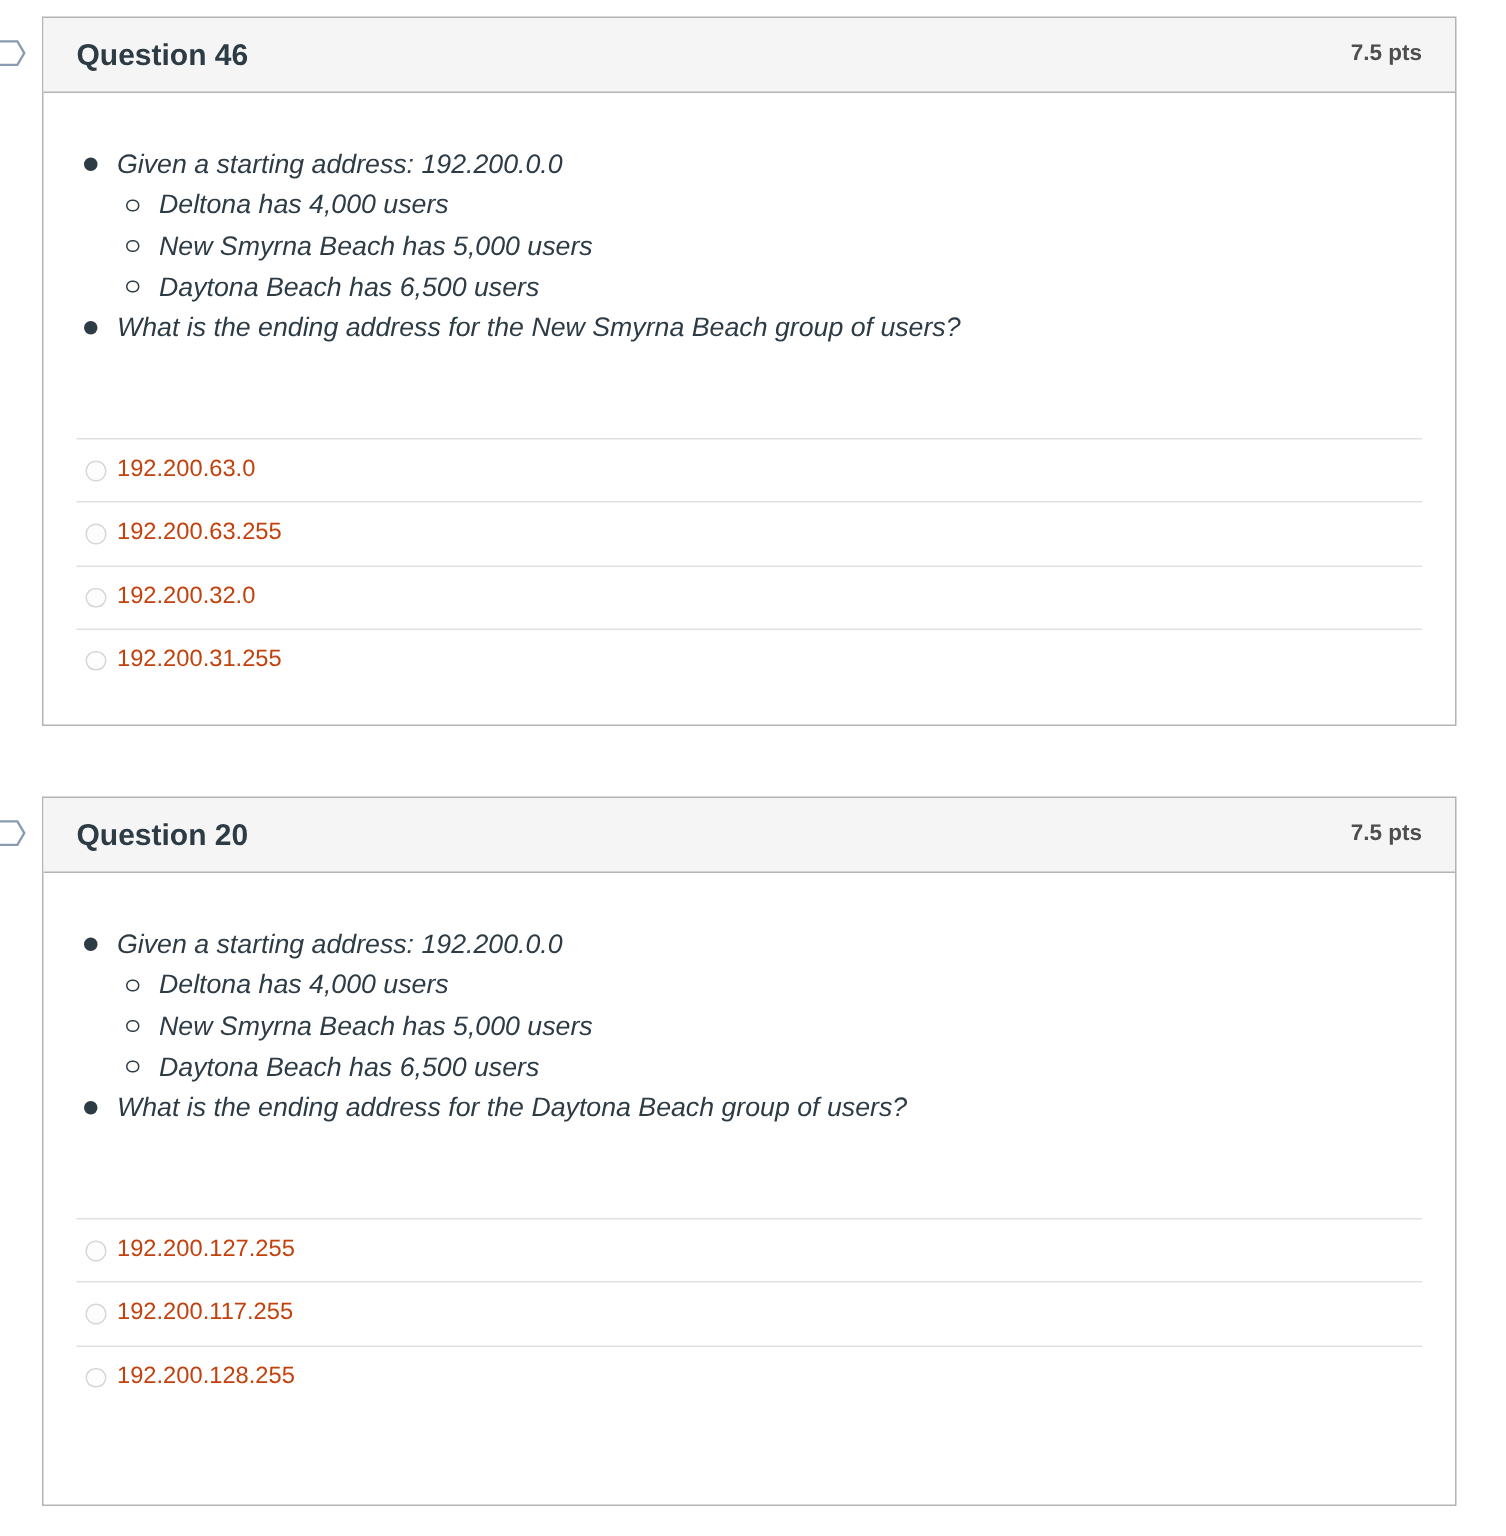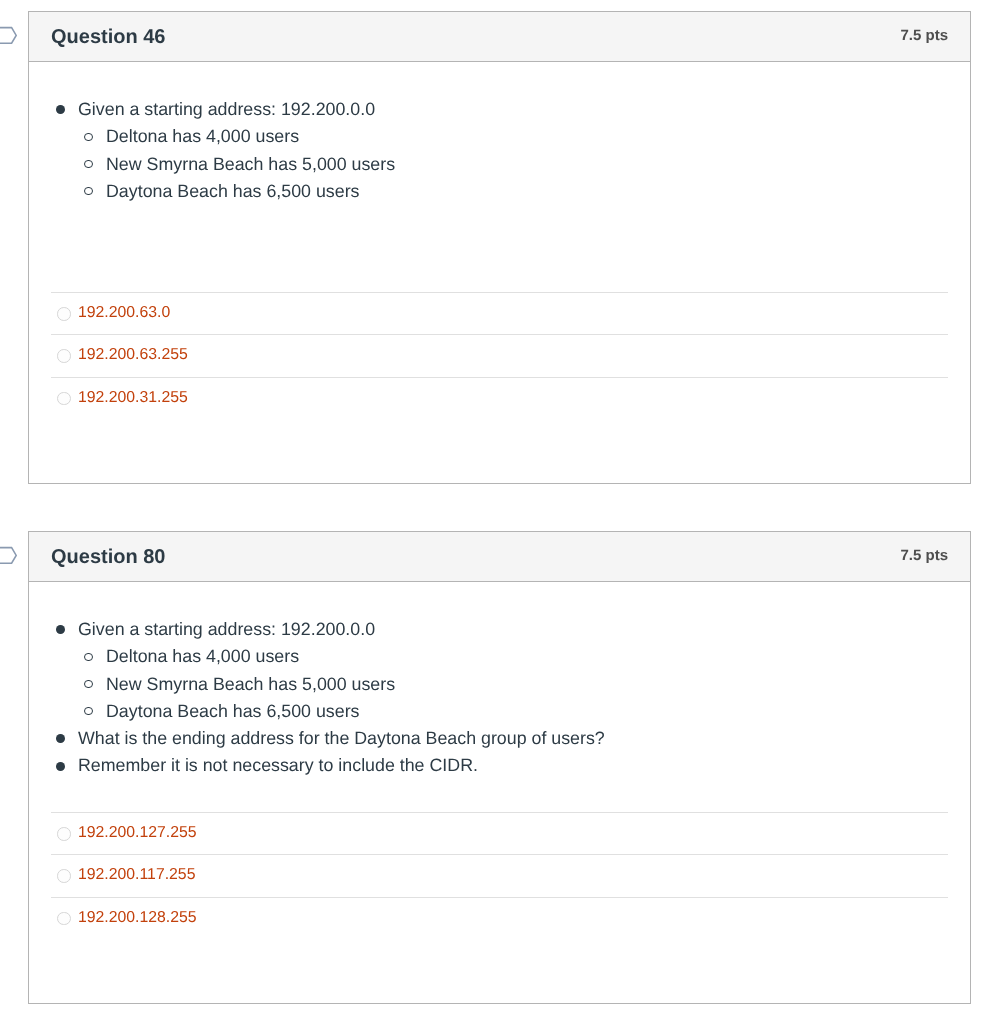--- a/index.html
+++ b/index.html
@@ -34,21 +34,21 @@
     font-size:20px;font-weight:bold;color:#2d3b45;
     line-height:24px;
   }
   .q-points{
     position:absolute;right:22px;top:14px;transform:translateZ(0);
     font-size:15px;font-weight:bold;color:#4e4e4e;
     line-height:20px;
   }
   .q-body{position:relative;}
 
-  .q-text{position:absolute;left:16px;top:34px;width:900px;}
+  .q-text{position:absolute;left:16px;top:34px;width:900px;font-style:italic;}
   .q-text ul{margin:0;padding-left:33px;list-style:none;}
   .q-text ul ul{padding-left:28px;margin:0;}
   .q-text li{
     font-size:17.82px;color:#2d3b45;line-height:27.3px;transform:translateZ(0);
     font-family:"Liberation Sans", sans-serif;
     position:relative;
   }
   .q-text > ul > li::before{
     content:"";position:absolute;left:-21.6px;top:9.2px;
     width:8.9px;height:8.9px;border-radius:50%;background:#2d3b45;
@@ -95,58 +95,62 @@
     </div>
     <div class="q-body">
       <div class="q-text">
         <ul>
           <li>Given a starting address: 192.200.0.0</li>
           <ul>
             <li>Deltona has 4,000 users</li>
             <li>New Smyrna Beach has 5,000 users</li>
             <li>Daytona Beach has 6,500 users</li>
           </ul>
+          <li>What is the ending address for the New Smyrna Beach group of users?</li>
         </ul>
       </div>
       <div class="answers" style="top:230px">
         <div class="answer">
             <span class="radio"></span>
             <span class="answer-text">192.200.63.0</span>
           </div>
         <div class="answer">
             <span class="radio"></span>
             <span class="answer-text">192.200.63.255</span>
+          </div>
+        <div class="answer">
+            <span class="radio"></span>
+            <span class="answer-text">192.200.32.0</span>
           </div>
         <div class="answer">
             <span class="radio"></span>
             <span class="answer-text">192.200.31.255</span>
           </div>
       </div>
     </div>
   </div>
 
   <div class="question" style="top:531px">
     <svg class="flag" style="top:-1px" viewBox="0 0 50 40">
       <path d="M2 16.6 H28.6 L33.2 24.4 L28.6 32.2 H2 Z" fill="#ffffff" stroke="#8a9ab0" stroke-width="1.55" stroke-linejoin="miter"></path>
     </svg>
     <div class="q-header">
-      <span class="q-name">Question 80</span>
+      <span class="q-name">Question 20</span>
       <span class="q-points">7.5 pts</span>
     </div>
     <div class="q-body">
       <div class="q-text">
         <ul>
           <li>Given a starting address: 192.200.0.0</li>
           <ul>
             <li>Deltona has 4,000 users</li>
             <li>New Smyrna Beach has 5,000 users</li>
             <li>Daytona Beach has 6,500 users</li>
           </ul>
           <li>What is the ending address for the Daytona Beach group of users?</li>
-          <li>Remember it is not necessary to include the CIDR.</li>
         </ul>
       </div>
       <div class="answers" style="top:230px">
         <div class="answer">
             <span class="radio"></span>
             <span class="answer-text">192.200.127.255</span>
           </div>
         <div class="answer">
             <span class="radio"></span>
             <span class="answer-text">192.200.117.255</span>

